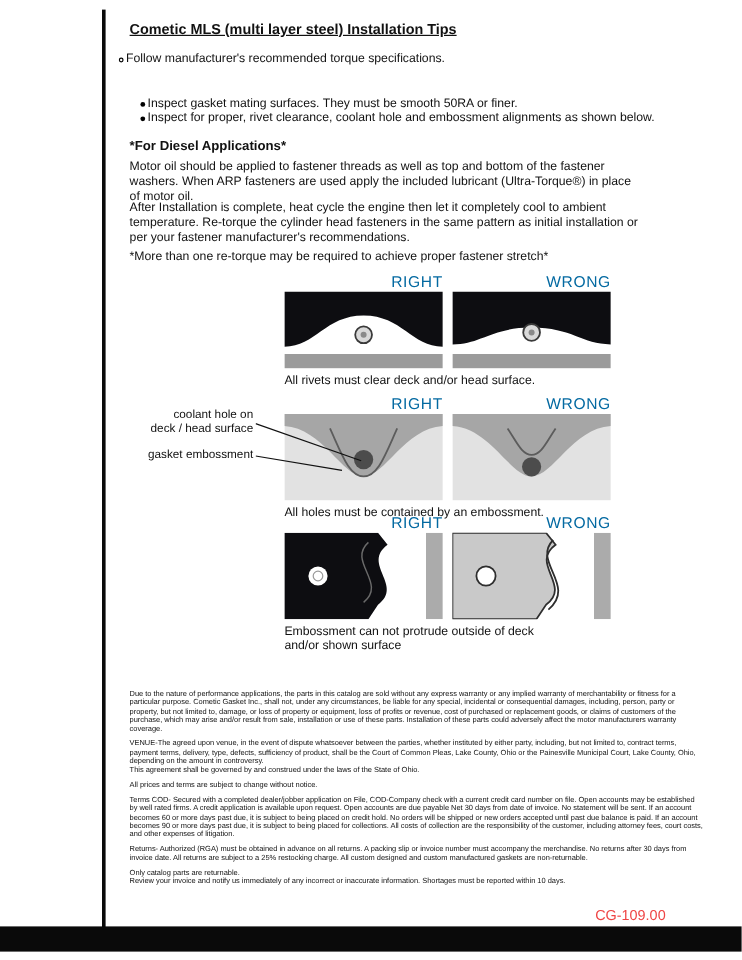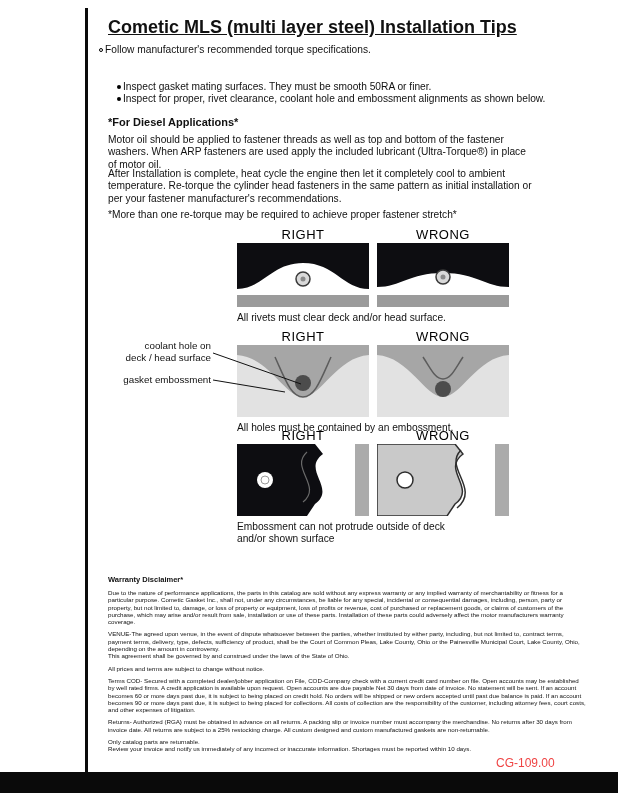--- a/index.html
+++ b/index.html
@@ -9,38 +9,38 @@
     color:#111;
     background:#ffffff;
     position:relative;
     overflow:hidden;
   }
   .abs { position:absolute; }
 
   .edge-left   { left:85px; top:8px; width:3px; height:765px; background:#0a0a0a; }
   .edge-bottom { left:0; top:772px; width:618px; height:21px; background:#0a0a0a; }
 
-  .title { left:108px; top:17px; font-size:18px; font-weight:bold; text-decoration:underline; }
+  .title { left:108px; top:17px; font-size:12px; font-weight:bold; text-decoration:underline; }
 
   .bullets { left:99px; top:44px; width:440px; }
   .subs    { left:117px; top:81px; width:430px; }
   .b-row { display:flex; gap:2px; font-size:10.2px; line-height:12.4px; }
   .ring { width:4px; height:4px; border:1px solid #000; border-radius:50%; margin-top:4px; flex:none; }
   .dot  { width:4px; height:4px; background:#000; border-radius:50%; margin-top:4px; flex:none; }
 
   .diesel-head { left:108px; top:116px; font-size:11px; font-weight:bold; }
   .para { left:108px; width:424px; font-size:10.2px; line-height:12.3px; }
   .para1 { top:134px; }
   .para2 { top:168px; }
   .note  { left:108px; top:209px; font-size:10.2px; }
 
   .diag-row { left:237px; width:272px; }
   .dr1 { top:227px; } .dr2 { top:329px; } .dr3 { top:428px; }
   .dr-headers { display:flex; gap:8px; height:16px; }
-  .dr-headers div { width:132px; text-align:center; font-size:13px; color:#000000; letter-spacing:0.5px; }
+  .dr-headers div { width:132px; text-align:right; font-size:13px; color:#0369a1; letter-spacing:0.5px; }
   .dr-boxes { display:flex; gap:8px; }
   .dr-caption { font-size:10.2px; line-height:12px; margin-top:5px; }
   .cap3 { width:220px; }
   svg { display:block; }
 
   .lbl { left:95px; width:116px; text-align:right; font-size:9.8px; line-height:11.5px; }
   .lbl1 { top:340px; } .lbl2 { top:374px; }
   .connectors { left:213px; top:349px; }
 
   .disclaimer { left:108px; top:575px; width:478px; }
@@ -157,21 +157,20 @@
       <rect x="118" width="14" height="72" fill="#ababab"></rect>
       <path d="M0,0 H78 L86,10 C64,26 100,44 78,60 L70,72 H0 Z" fill="#c9c9c9" stroke="#2e2e2e" stroke-width="1.5"></path>
       <path d="M84,6 C66,24 104,44 80,64" fill="none" stroke="#2e2e2e" stroke-width="1.5"></path>
       <circle cx="28" cy="36" r="8" fill="#ffffff" stroke="#2e2e2e" stroke-width="1.5"></circle>
     </svg>
   </div>
   <div class="dr-caption cap3">Embossment can not protrude outside of deck and/or shown surface</div>
 </div>
 
 <div class="abs disclaimer">
-  <h4>Warranty Disclaimer*</h4>
   <p>Due to the nature of performance applications, the parts in this catalog are sold without any express warranty or any implied warranty of merchantability or fitness for a particular purpose.  Cometic Gasket Inc., shall not, under any circumstances, be liable for any special, incidental or consequential damages, including, person, party or property, but not limited to, damage, or loss of property or equipment, loss of profits or revenue, cost of purchased or replacement goods, or claims of customers of the purchase, which may arise and/or result from sale, installation or use of these parts.  Installation of these parts could adversely affect the motor manufacturers warranty coverage.</p>
   <p class="tight">VENUE-The agreed upon venue, in the event of dispute whatsoever between the parties, whether instituted by either party, including, but not limited to, contract terms, payment terms, delivery, type, defects, sufficiency of product, shall be the Court of Common Pleas, Lake County, Ohio or the Painesville Municipal Court, Lake County, Ohio, depending on the amount in controversy.</p>
   <p>This agreement shall be governed by and construed under the laws of the State of Ohio.</p>
   <p>All prices and terms are subject to change without notice.</p>
   <p>Terms COD- Secured with a completed dealer/jobber application on File, COD-Company check with a current credit card number on file.  Open accounts may be established by well rated firms.  A credit application is available upon request.  Open accounts are due payable Net 30 days from date of invoice.  No statement will be sent.  If an account becomes 60 or more days past due, it is subject to being placed on credit hold.  No orders will be shipped or new orders accepted until past due balance is paid.  If an account becomes 90 or more days past due, it is subject to being placed for collections.  All costs of collection are the responsibility of the customer, including attorney fees, court costs, and other expenses of litigation.</p>
   <p>Returns- Authorized (RGA) must be obtained in advance on all returns.  A packing slip or invoice number must accompany the merchandise.  No returns after 30 days from invoice date.  All returns are subject to a 25% restocking charge.  All custom designed and custom manufactured gaskets are non-returnable.</p>
   <p class="tight">Only catalog parts are returnable.</p>
   <p>Review your invoice and notify us immediately of any incorrect or inaccurate information.  Shortages must be reported within 10 days.</p>
 </div>
 

